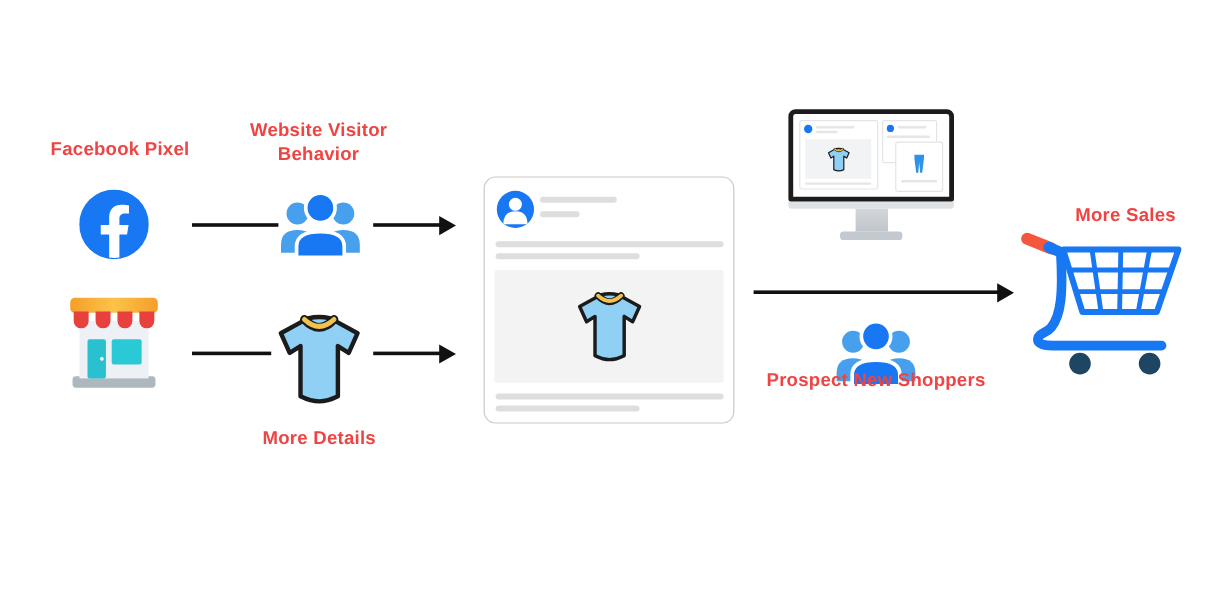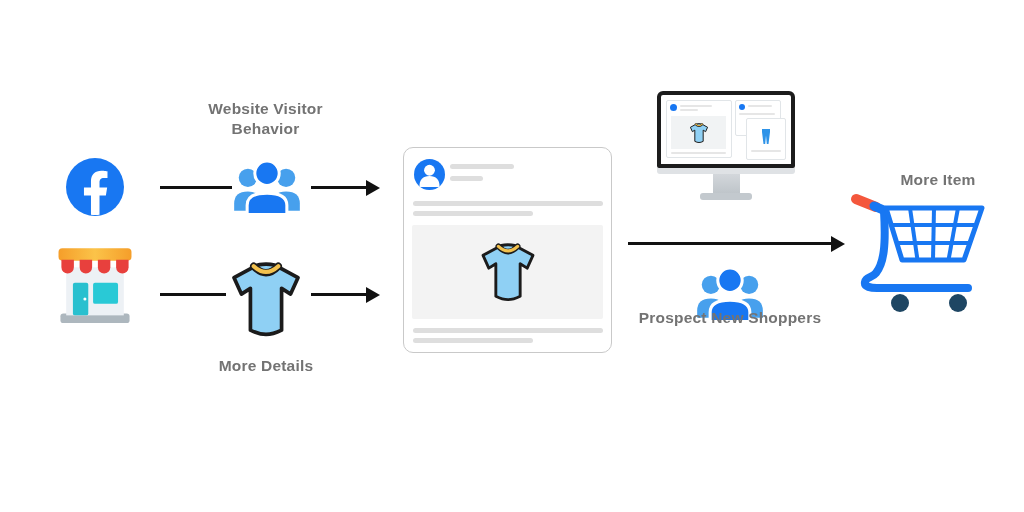--- a/index.html
+++ b/index.html
@@ -2,21 +2,21 @@
 <html><head>
 <meta charset="utf-8">
 <style>
   html,body{margin:0;padding:0;background:#fff;}
   .canvas{
     position:relative;width:1024px;height:512px;background:#ffffff;
     font-family:"Liberation Sans",sans-serif;color:#3f3f3f;overflow:hidden;margin:0 auto;
   }
   .lbl{
     position:absolute;text-align:center;font-size:15.5px;font-weight:600;
-    line-height:1.28;white-space:pre-line;letter-spacing:.2px;color:#737373;
+    line-height:1.28;white-space:pre-line;letter-spacing:.2px;color:#ef4444;
   }
   
   .conn{position:absolute;height:3px;background:#111;}
   .conn.head::after{
     content:"";position:absolute;right:-13px;top:-6.5px;width:0;height:0;
     border-left:14px solid #111;border-top:8px solid transparent;border-bottom:8px solid transparent;
   }
   
   .ad-card{
     position:absolute;left:403px;top:147px;width:209px;height:206px;
@@ -64,20 +64,21 @@
         <circle cx="30" cy="27" r="12" fill="#47A0ED"></circle>
         <path d="M12,70 L12,61 Q12,45 30,45 Q48,45 48,61 L48,70 Z" fill="#47A0ED"></path>
         <circle cx="80" cy="27" r="12" fill="#47A0ED"></circle>
         <path d="M62,70 L62,61 Q62,45 80,45 Q98,45 98,61 L98,70 Z" fill="#47A0ED"></path>
         <circle cx="55" cy="21" r="16" fill="#1877F2" stroke="#fff" stroke-width="4"></circle>
         <path d="M29,75 L29,63 Q29,47 55,47 Q81,47 81,63 L81,75 Z" fill="#1877F2" stroke="#fff" stroke-width="4"></path>
       </symbol>
     </defs>
   </svg>
 
+  <div class="lbl" style="left:30px;top:115px;width:140px">Facebook Pixel</div>
 
   <div class="abs" style="left:66px;top:158px">
     <svg width="58" height="58" viewBox="0 0 72 72">
       <circle cx="36" cy="36" r="36" fill="#1877F2"></circle>
       <path fill="#fff" d="M49.5,46.5 L51.1,36.6 H41.6 V30.2 C41.6,27.5 42.9,24.8 47.2,24.8 H51.5 V16.4 C51.5,16.4 47.6,15.7 43.9,15.7 C36.1,15.7 31,20.4 31,28.9 V36.6 H22.3 V46.5 H31 V70.3 C32.7,70.6 34.3,70.7 36.3,70.7 C38.3,70.7 39.9,70.6 41.6,70.3 V46.5 Z"></path>
     </svg>
   </div>
 
   <div class="abs" style="left:47px;top:242px">
     <svg width="96" height="92" viewBox="0 0 100 95">
@@ -183,21 +184,21 @@
 
 
   <div class="abs" style="left:688px;top:262px">
     <svg width="84" height="64" viewBox="0 0 110 78">
         <use href="#sym-people"></use>
       </svg>
   </div>
 
   <div class="lbl" style="left:626px;top:308px;width:208px">Prospect New Shoppers</div>
 
-  <div class="lbl" style="left:868px;top:170px;width:140px">More Item</div>
+  <div class="lbl" style="left:868px;top:170px;width:140px">More Sales</div>
 
   <div class="abs" style="left:846px;top:185px">
     <svg width="144" height="132" viewBox="0 0 144 132">
       <line x1="10" y1="14" x2="30" y2="22" stroke="#F4573C" stroke-width="10" stroke-linecap="round"></line>
       <line x1="28" y1="21" x2="42" y2="27" stroke="#1877F2" stroke-width="9" stroke-linecap="round"></line>
       <path d="M38,26 C40,60 38,78 30,88 C26,93 20,92 19,97 C18,102 25,103 31,103 L122,103" fill="none" stroke="#1877F2" stroke-width="8" stroke-linecap="round" stroke-linejoin="round"></path>
       <path d="M40,23 L136,23 L118,75 L56,75 Z" fill="#fff" stroke="#1877F2" stroke-width="5" stroke-linejoin="round"></path>
       <line x1="64" y1="23" x2="71.5" y2="75" stroke="#1877F2" stroke-width="4"></line>
       <line x1="88" y1="23" x2="87" y2="75" stroke="#1877F2" stroke-width="4"></line>
       <line x1="112" y1="23" x2="102.5" y2="75" stroke="#1877F2" stroke-width="4"></line>

